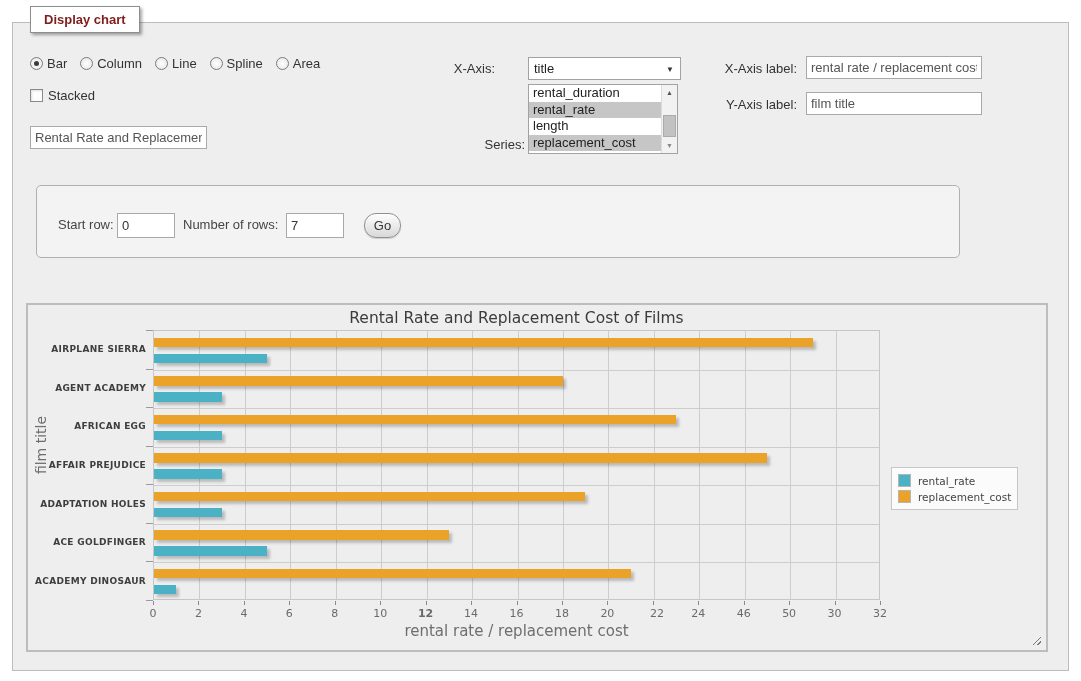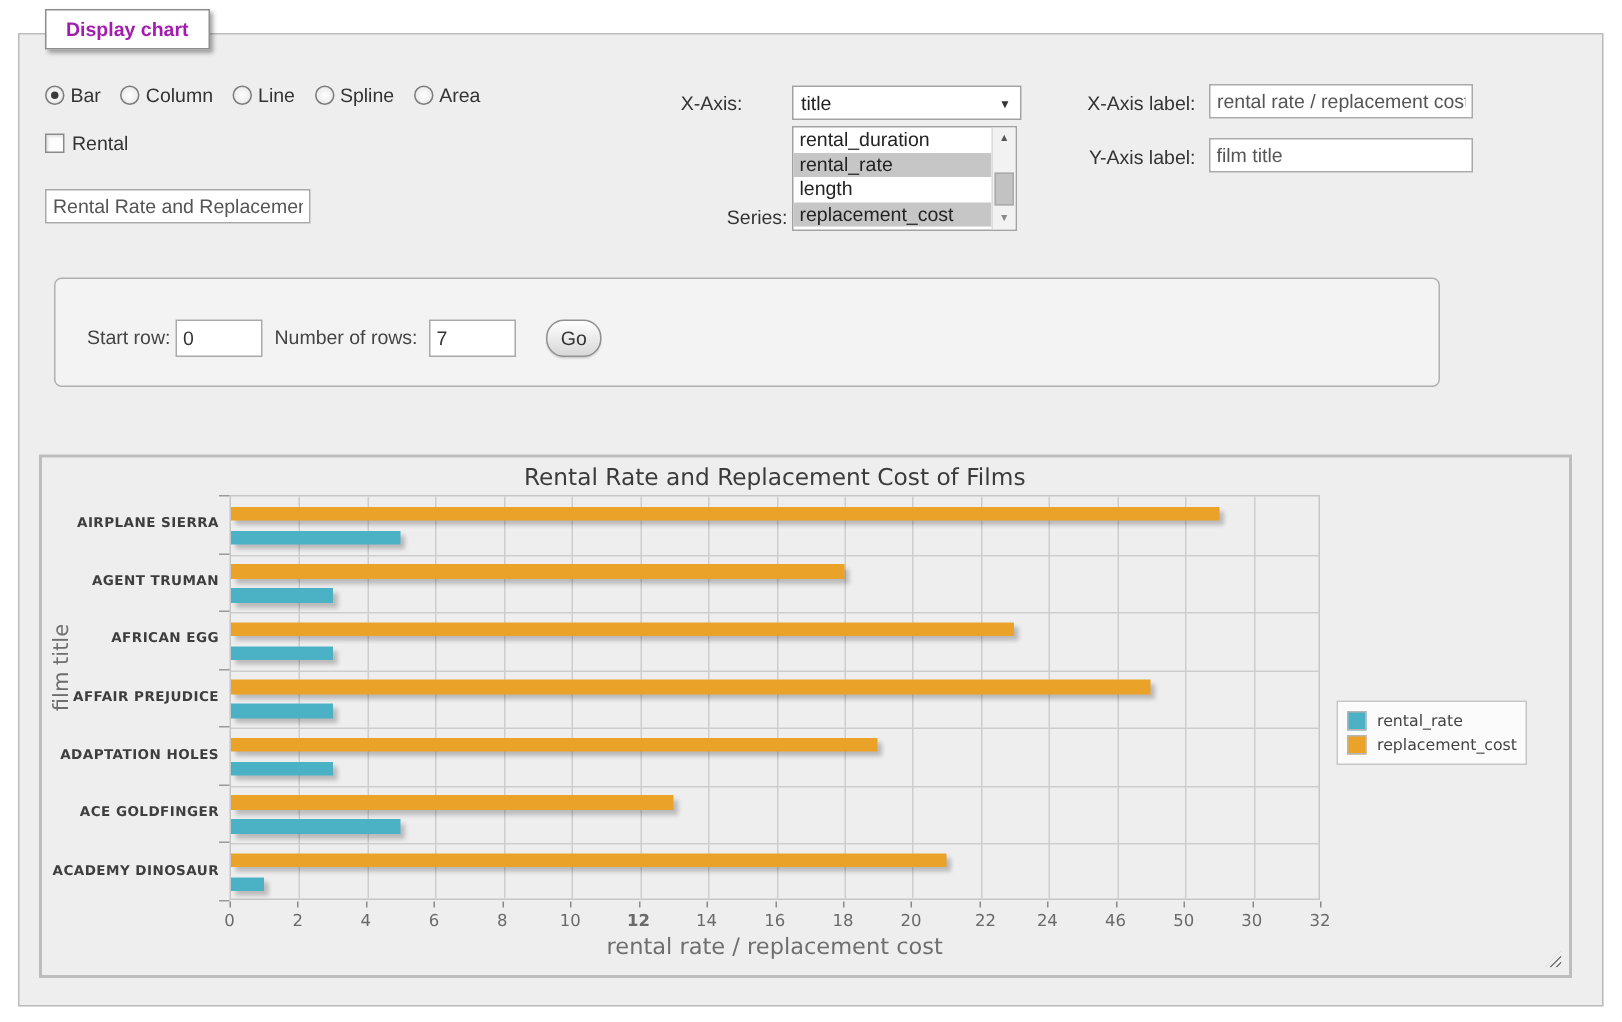--- a/index.html
+++ b/index.html
@@ -1,20 +1,20 @@
 <!DOCTYPE html>
 <html><head>
 <meta charset="utf-8">
 <style>
   * { margin:0; padding:0; box-sizing:border-box; }
   html,body { width:1081px; height:681px; background:#ffffff; font-family:"Liberation Sans",sans-serif; position:relative; overflow:hidden; }
 
   
   .fieldset { position:absolute; left:12px; top:22px; width:1057px; height:649px; border:1px solid #bcbcbc; background:#eeeeee; }
-  .legend-box { position:absolute; left:30px; top:6px; background:#ffffff; border:1px solid #8e8e8e; box-shadow:2px 2px 3px rgba(0,0,0,.35); padding:5px 13px; font-size:13px; font-weight:bold; color:#a21caf; z-index:5; }
+  .legend-box { position:absolute; left:30px; top:6px; background:#ffffff; border:1px solid #8e8e8e; box-shadow:2px 2px 3px rgba(0,0,0,.35); padding:5px 13px; font-size:13px; font-weight:bold; color:#7f1d1d; z-index:5; }
 
   
   .radio-row { position:absolute; left:30px; top:56px; display:flex; gap:13px; align-items:center; font-size:13px; color:#333; }
   .radio-item { display:flex; align-items:center; gap:4px; cursor:default; }
   .radio { width:13px; height:13px; border-radius:50%; border:1px solid #7c7c7c; background:radial-gradient(#ffffff,#e3e3e3); position:relative; flex:0 0 auto; }
   .radio.on::after { content:""; position:absolute; left:3px; top:3px; width:5px; height:5px; border-radius:50%; background:#3a3a3a; }
 
   .stacked-row { position:absolute; left:30px; top:88px; display:flex; align-items:center; gap:5px; font-size:13px; color:#333; }
   .cb { width:13px; height:13px; border:1px solid #8a8a8a; background:#fdfdfd; box-shadow:inset 1px 1px 2px rgba(0,0,0,.12); }
 
@@ -94,21 +94,21 @@
       <span>Spline</span>
     </label>
     <label class="radio-item">
       <span class="radio"></span>
       <span>Area</span>
     </label>
   </div>
 
 <label class="stacked-row">
   <span class="cb"></span>
-  <span>Rental</span>
+  <span>Stacked</span>
 </label>
 
 <input class="txt" id="title-input" value="Rental Rate and Replacement Cost of Films" style="">
 
 <div class="ctl-label" id="xaxis-select-label">X-Axis:</div>
 <div class="select">
   <span>title</span>
   <span class="arrow">▼</span>
 </div>
 
@@ -185,21 +185,21 @@
         <span class="leg-swatch" style="background: rgb(75, 178, 197);"></span>
         <span class="leg-text">rental_rate</span>
       </div>
       <div class="leg-row">
         <span class="leg-swatch" style="background: rgb(234, 162, 40);"></span>
         <span class="leg-text">replacement_cost</span>
       </div>
     </div>
   <div class="grip"></div>
 <div class="catlabel" style="top: 25px; height: 38.5714px;">AIRPLANE SIERRA</div>
-    <div class="catlabel" style="top: 63.5714px; height: 38.5714px;">AGENT TRUMAN</div>
+    <div class="catlabel" style="top: 63.5714px; height: 38.5714px;">AGENT ACADEMY</div>
     <div class="catlabel" style="top: 102.143px; height: 38.5714px;">AFRICAN EGG</div>
     <div class="catlabel" style="top: 140.714px; height: 38.5714px;">AFFAIR PREJUDICE</div>
     <div class="catlabel" style="top: 179.286px; height: 38.5714px;">ADAPTATION HOLES</div>
     <div class="catlabel" style="top: 217.857px; height: 38.5714px;">ACE GOLDFINGER</div>
     <div class="catlabel" style="top: 256.429px; height: 38.5714px;">ACADEMY DINOSAUR</div>
     <div class="ytick" style="top: 25px;"></div>
     <div class="ytick" style="top: 63.5714px;"></div>
     <div class="ytick" style="top: 102.143px;"></div>
     <div class="ytick" style="top: 140.714px;"></div>
     <div class="ytick" style="top: 179.286px;"></div>

